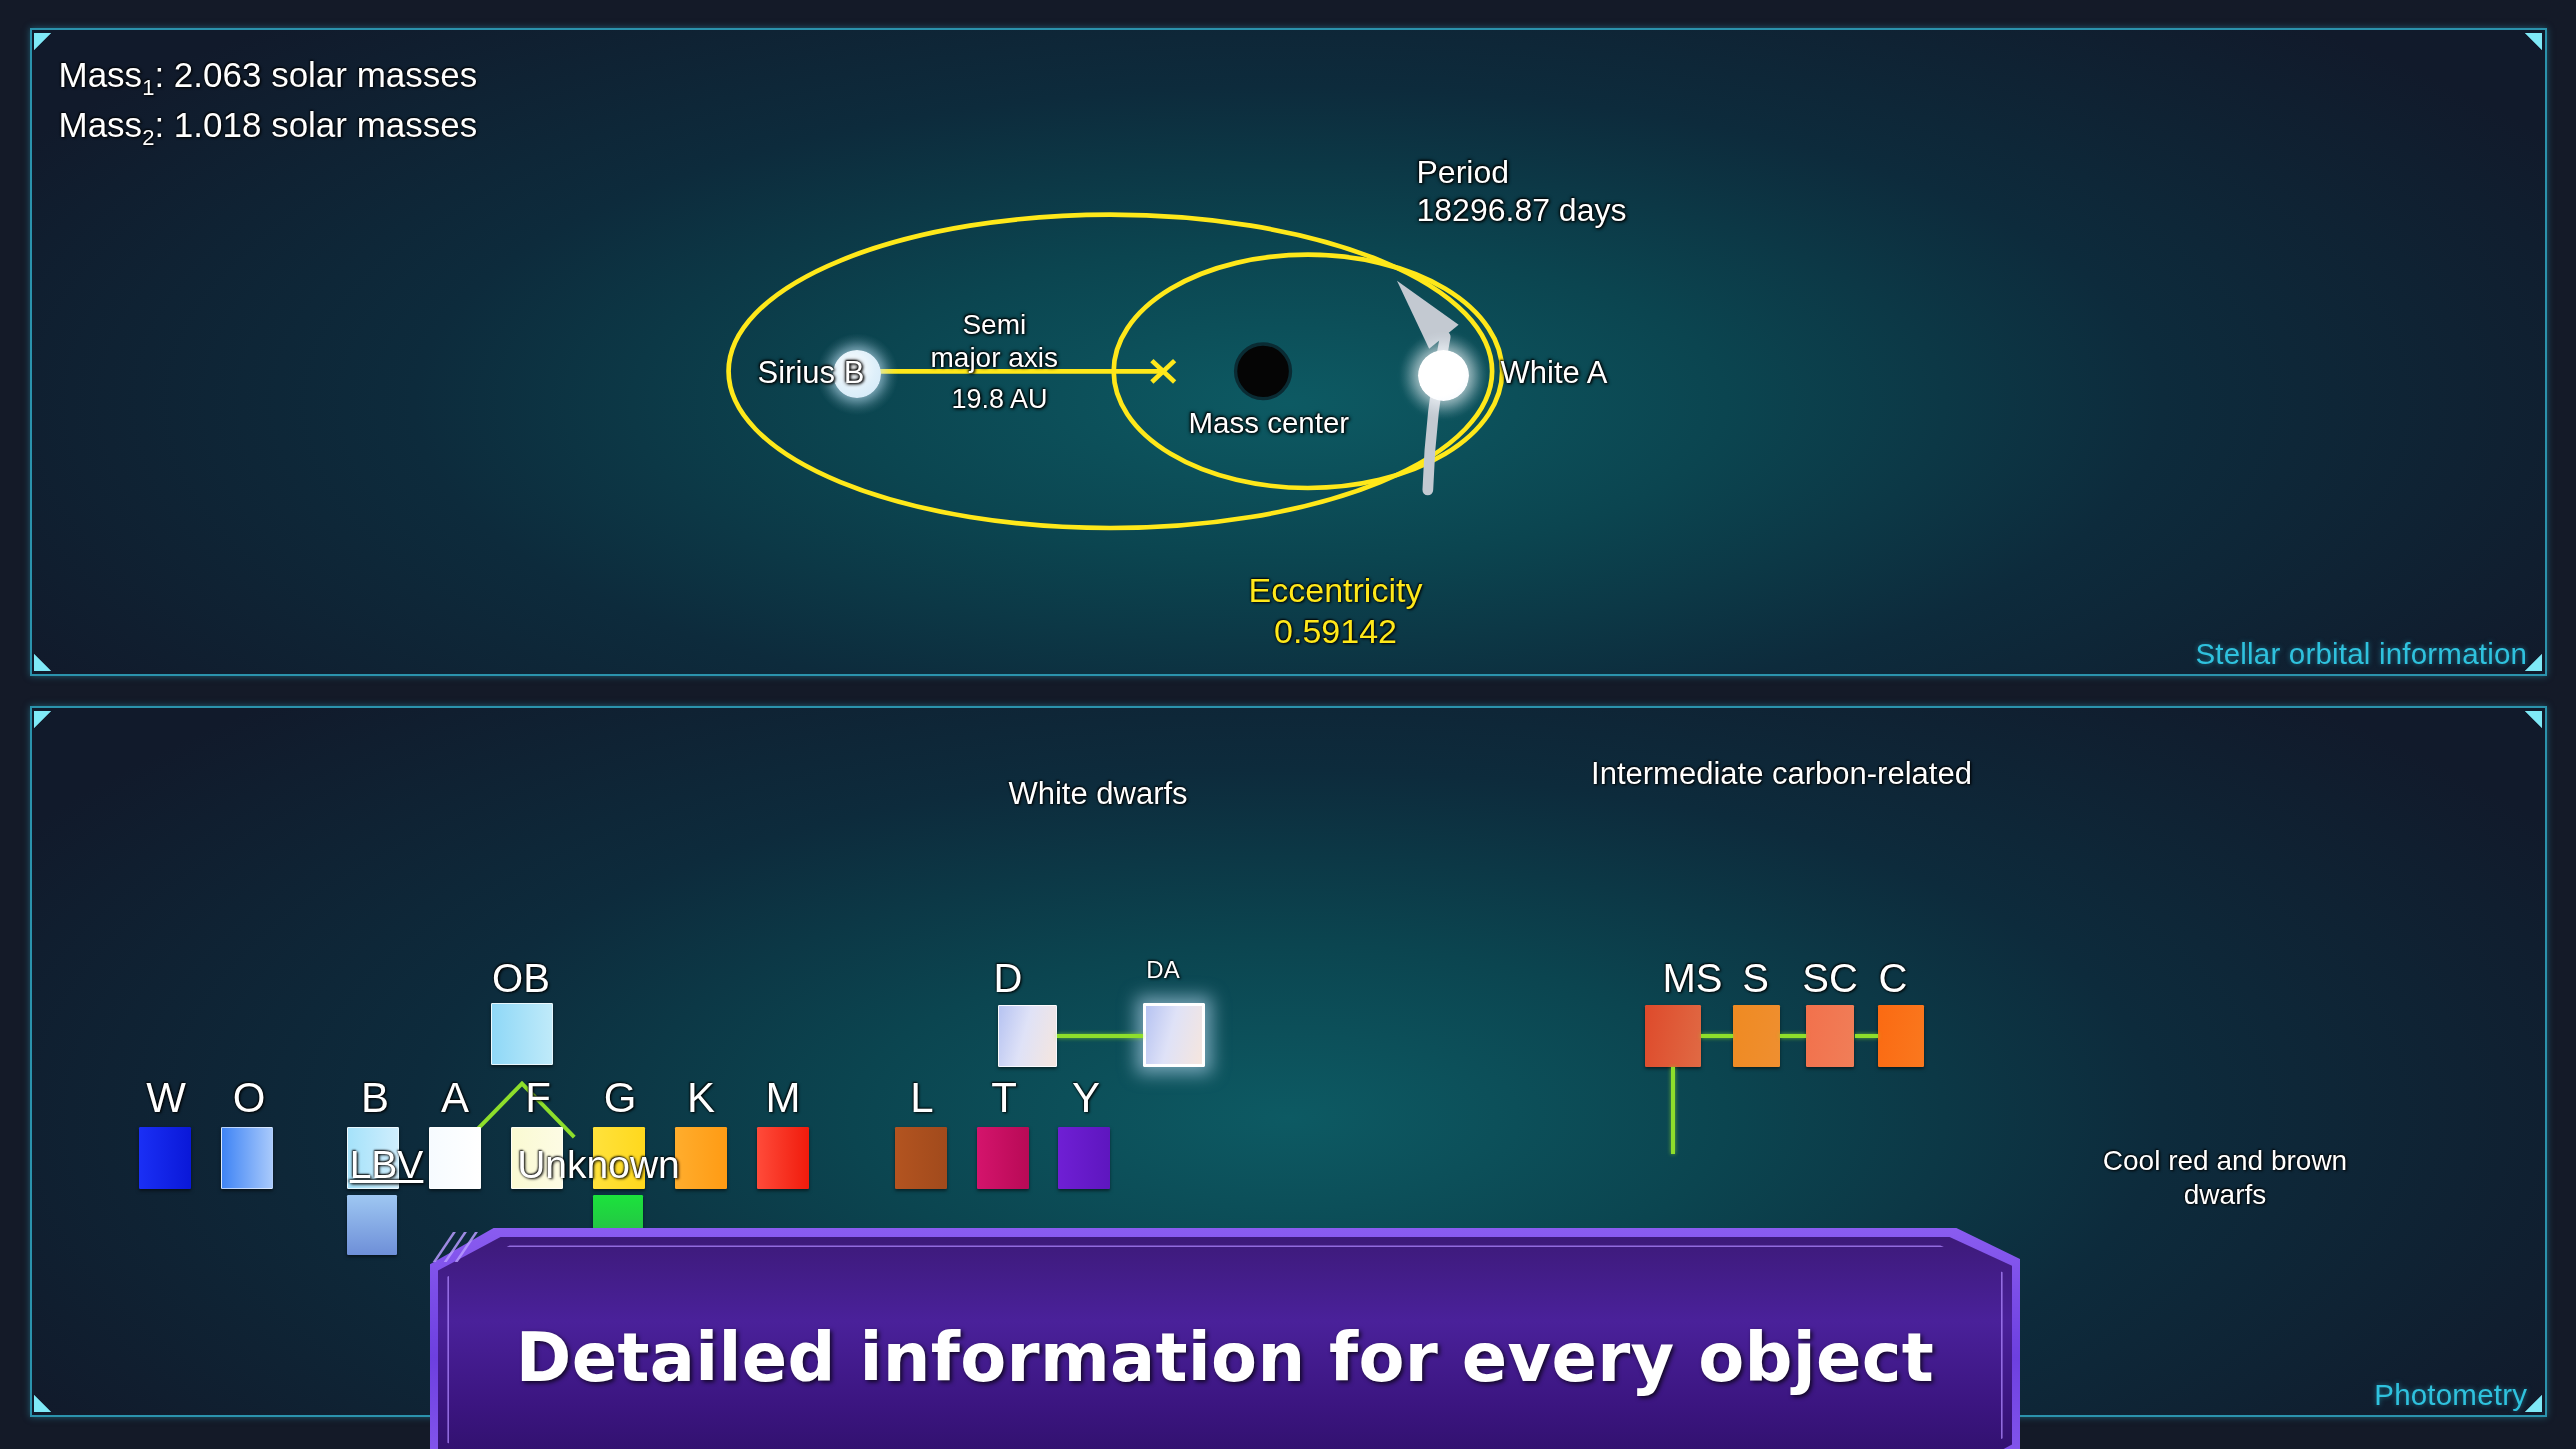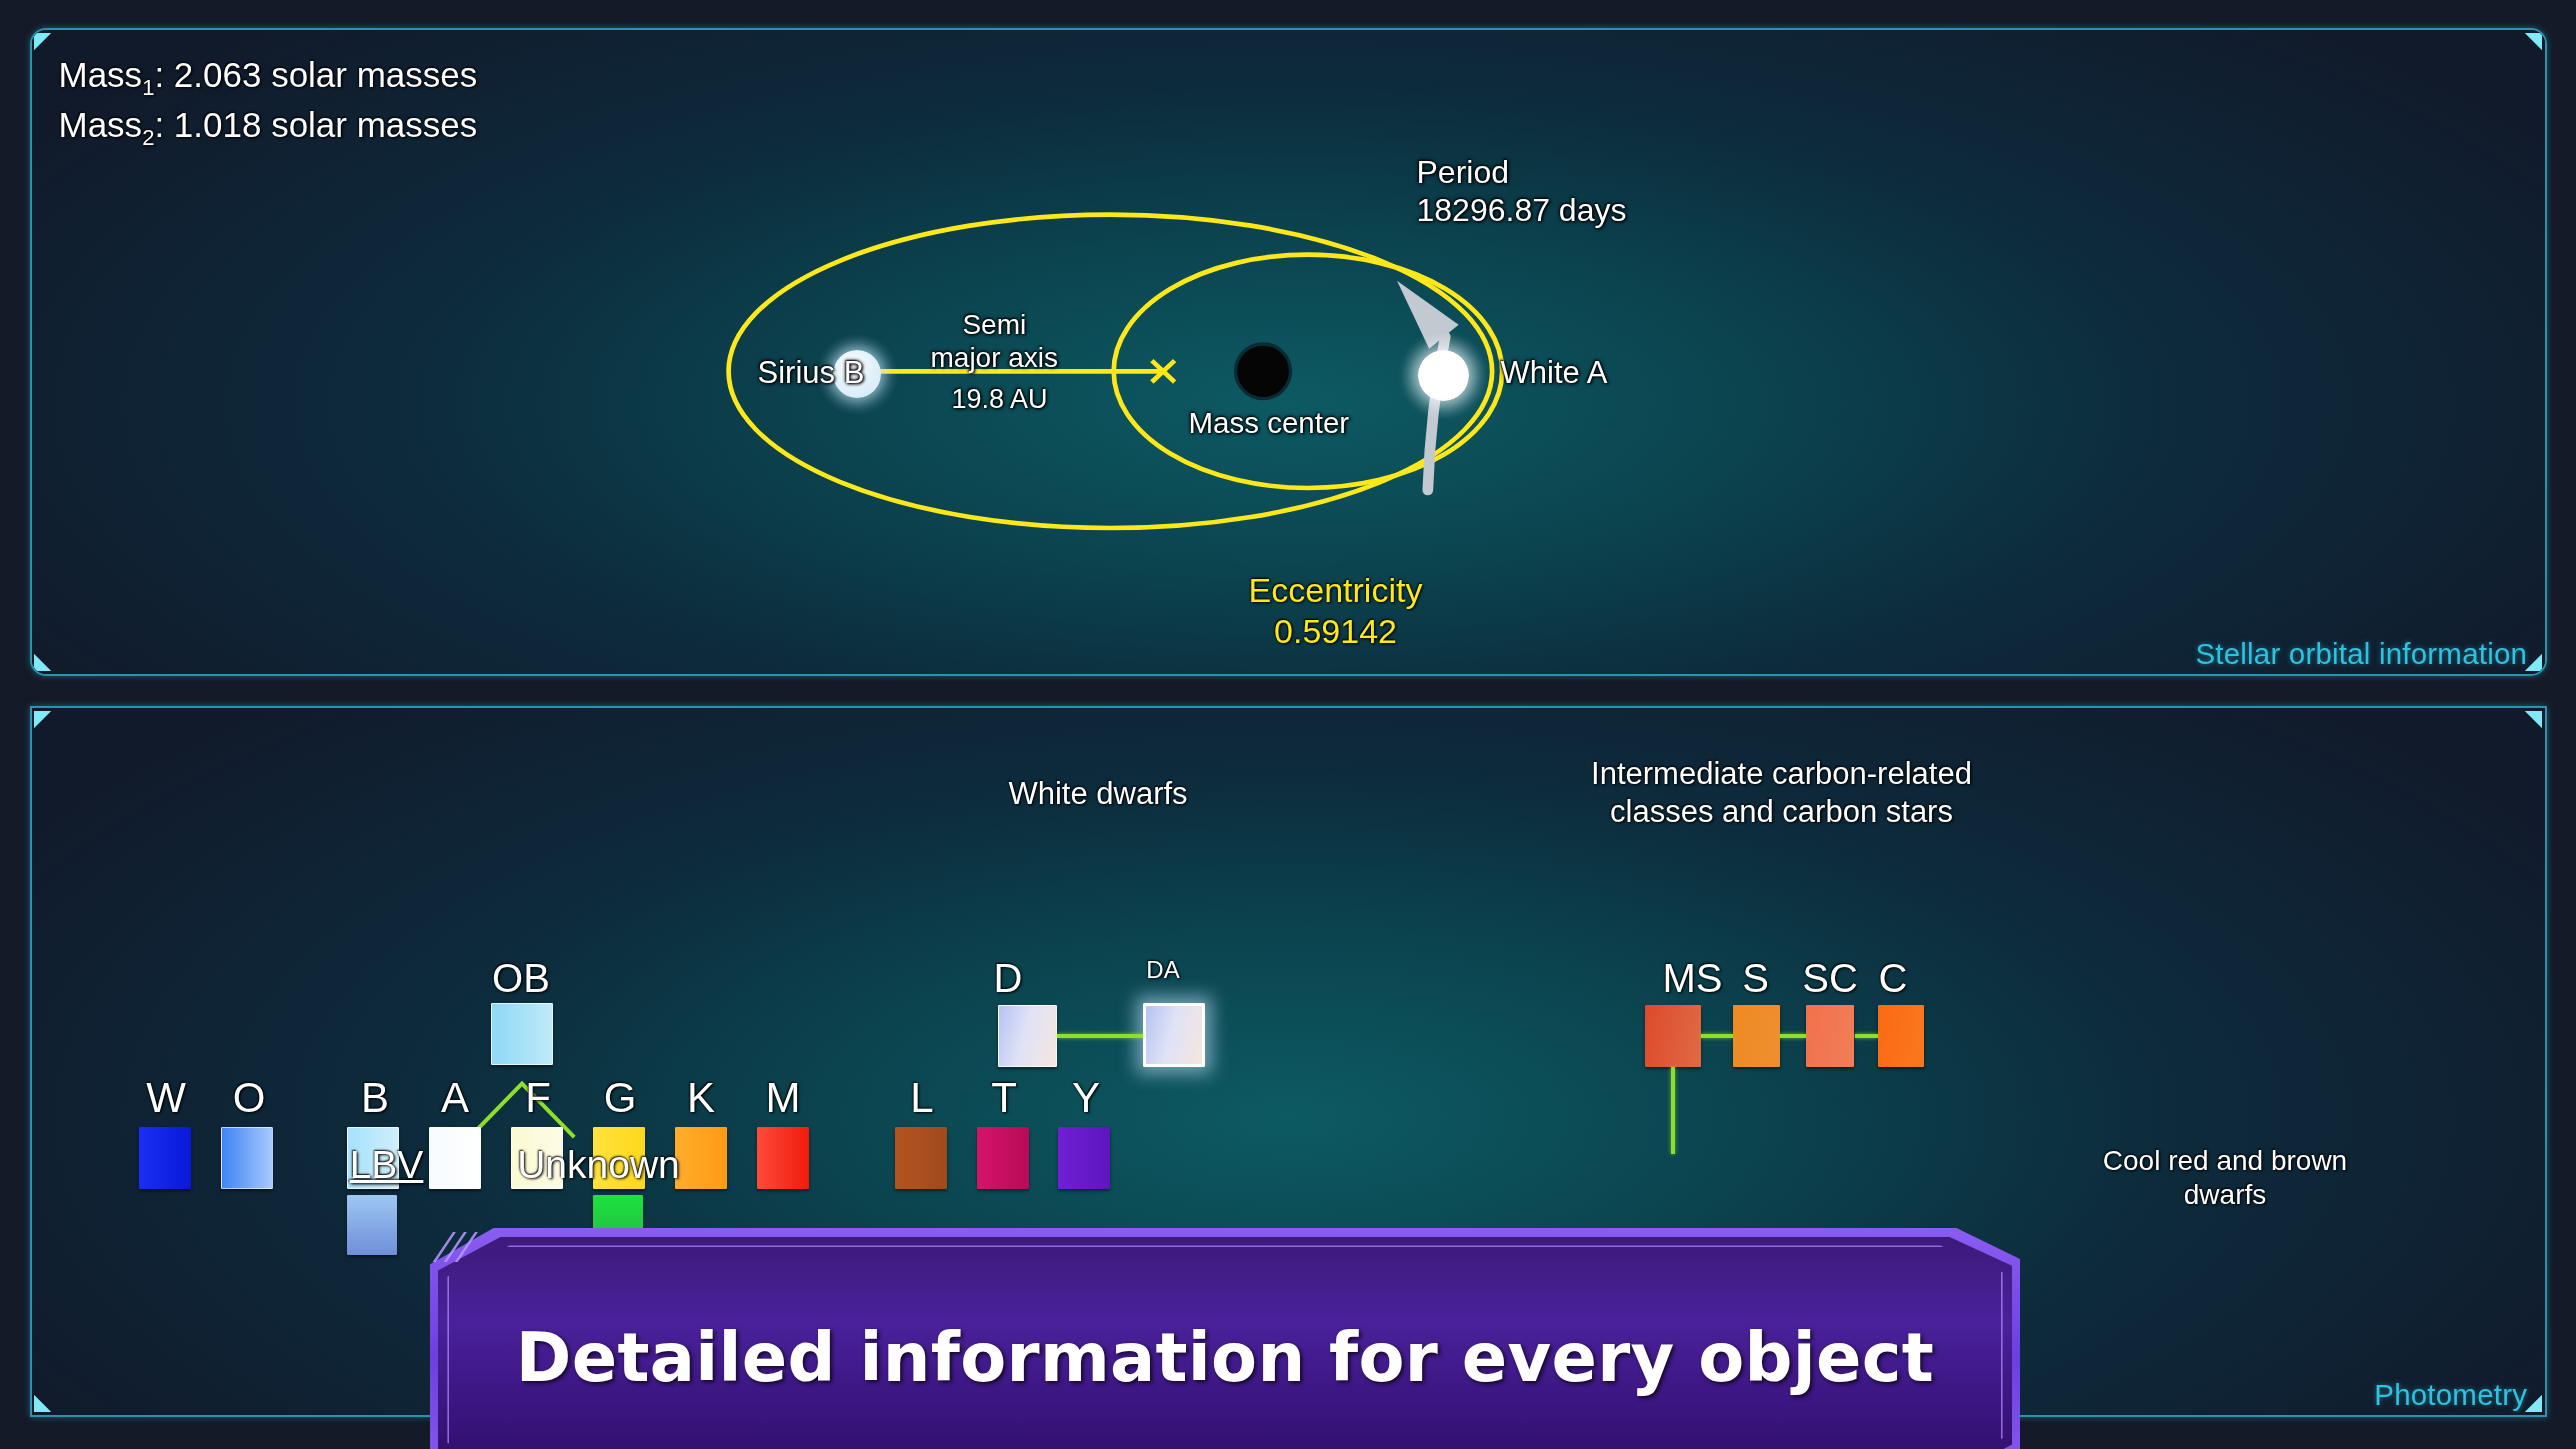--- a/index.html
+++ b/index.html
@@ -33,21 +33,21 @@
   .corner.br { bottom:2.7px; right:2.7px; background: linear-gradient(315deg, #7fe9f7 0%, #7fe9f7 48%, transparent 50%); }
 
   .panel-label {
     position: absolute; right: 17.4px; bottom: 2.7px;
     color: #2fc2de; font-size: 29.5px; letter-spacing: 0.2px;
     text-shadow: 0 0 5.4px rgba(47,194,222,.5);
     white-space: nowrap;
   }
 
   
-  #panel-orbit { left: 29.5px; top: 28px; width: 2517px; height: 648px; border-radius: 16px; }
+  #panel-orbit { left: 29.5px; top: 28px; width: 2517px; height: 648px; }
 
   .mass-lines {
     position: absolute; left: 27px; top: 21.5px;
     color: #fff; font-size: 35px; line-height: 1.33;
     text-shadow: 1.3px 1.3px 2.7px #000, -0.7px -0.7px 2px #000;
     white-space: nowrap;
   }
   .mass-lines sub { font-size: 22px; vertical-align: sub; }
 
   .orb-svg { position:absolute; left:0; top:0; width:100%; height:100%; }
@@ -207,21 +207,20 @@
     <div class="panel-bg"></div>
     <div class="corner tl"></div>
     <div class="corner tr"></div>
     <div class="corner bl"></div>
     <div class="corner br"></div>
 
     <div class="grp-title" style="left:919px; top:67px; width:295px;">White dwarfs</div>
 
     <div class="grp-title" style="left:1522px; top:47px; width:456px;">
       <div>Intermediate carbon-related</div>
-      <div>classes and carbon stars</div>
     </div>
 
     <div class="grp-title" style="left:2026px; top:436px; width:335px; font-size:28px;">
       <div>Cool red and brown</div>
       <div>dwarfs</div>
     </div>
 
     <div class="cap" style="left:429px; top:248px; width:121px; font-size:40px;">OB</div>
     <div class="sw" style="left:459px; top:295px; width:62px; height:62px;
                 background: linear-gradient(90deg,#8fd8f7 0%, #bfeaf9 100%);

